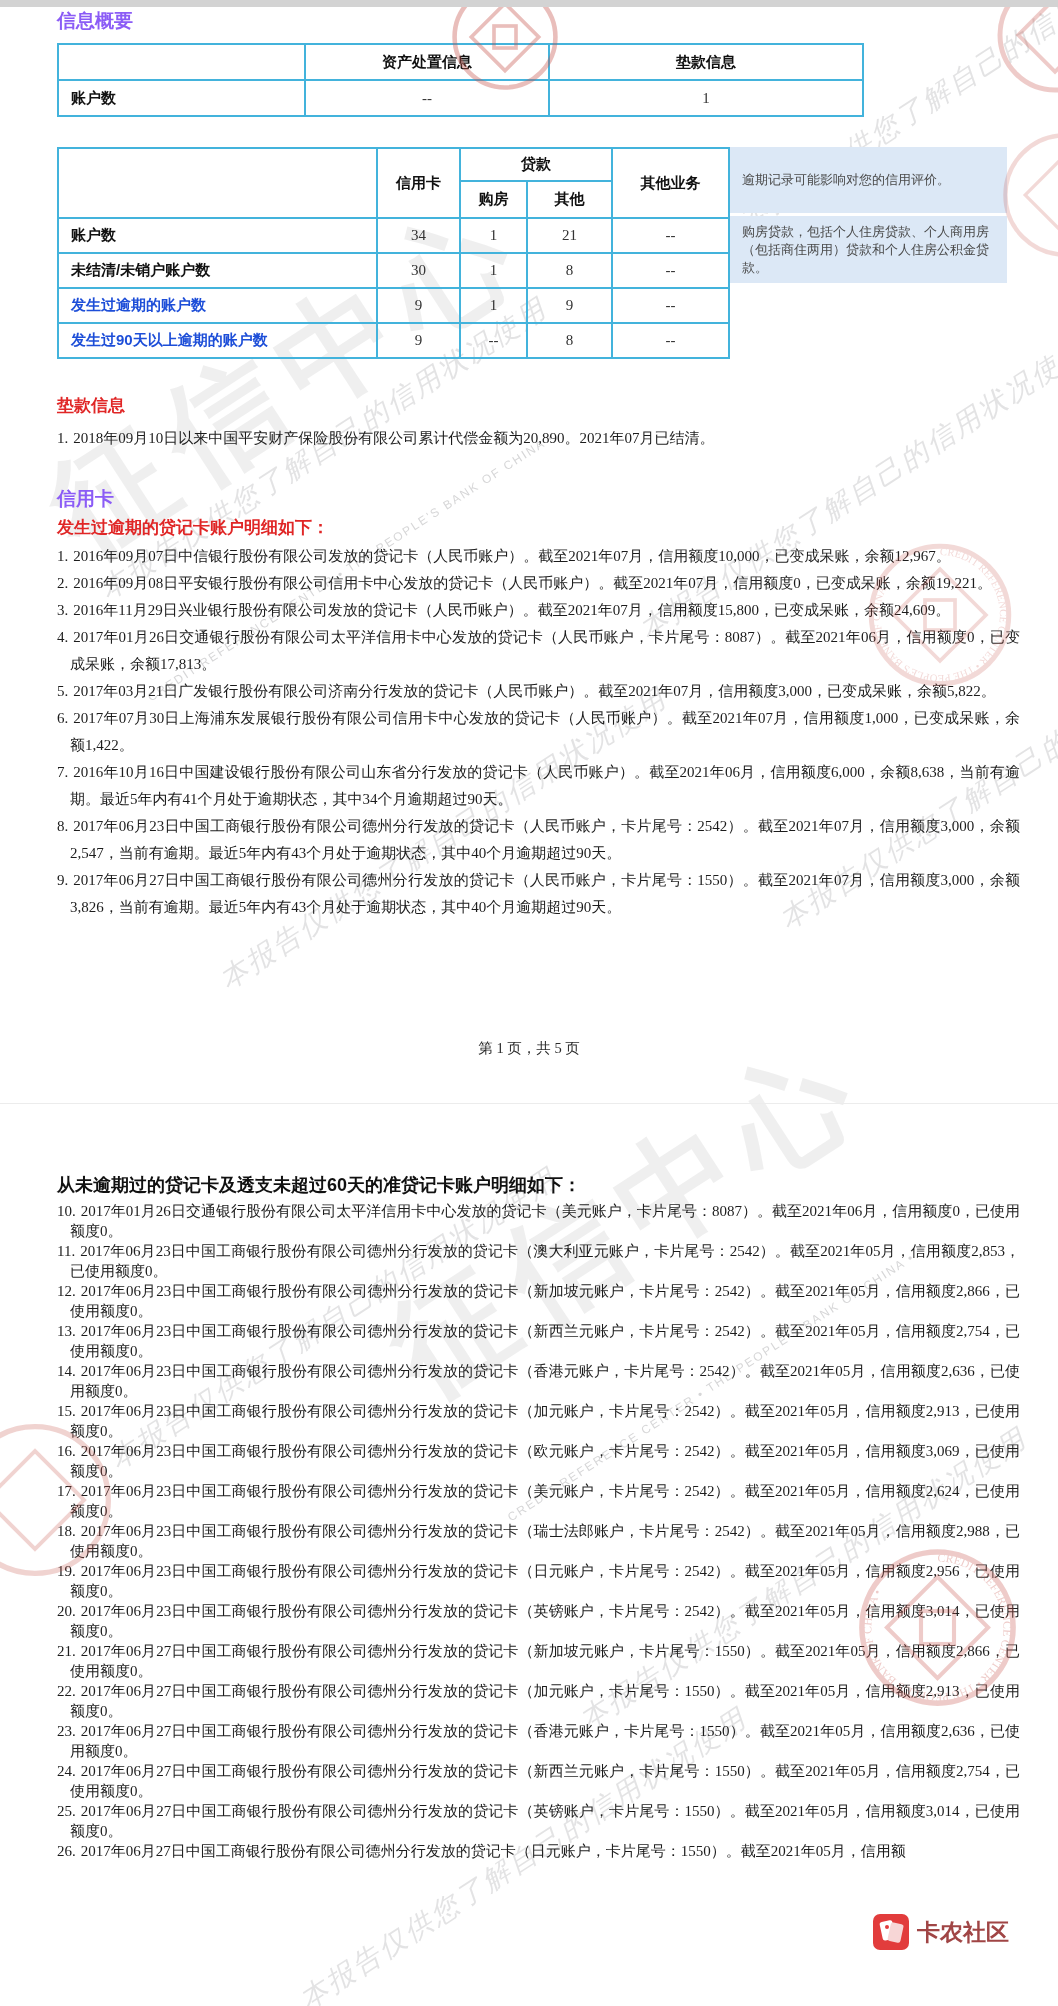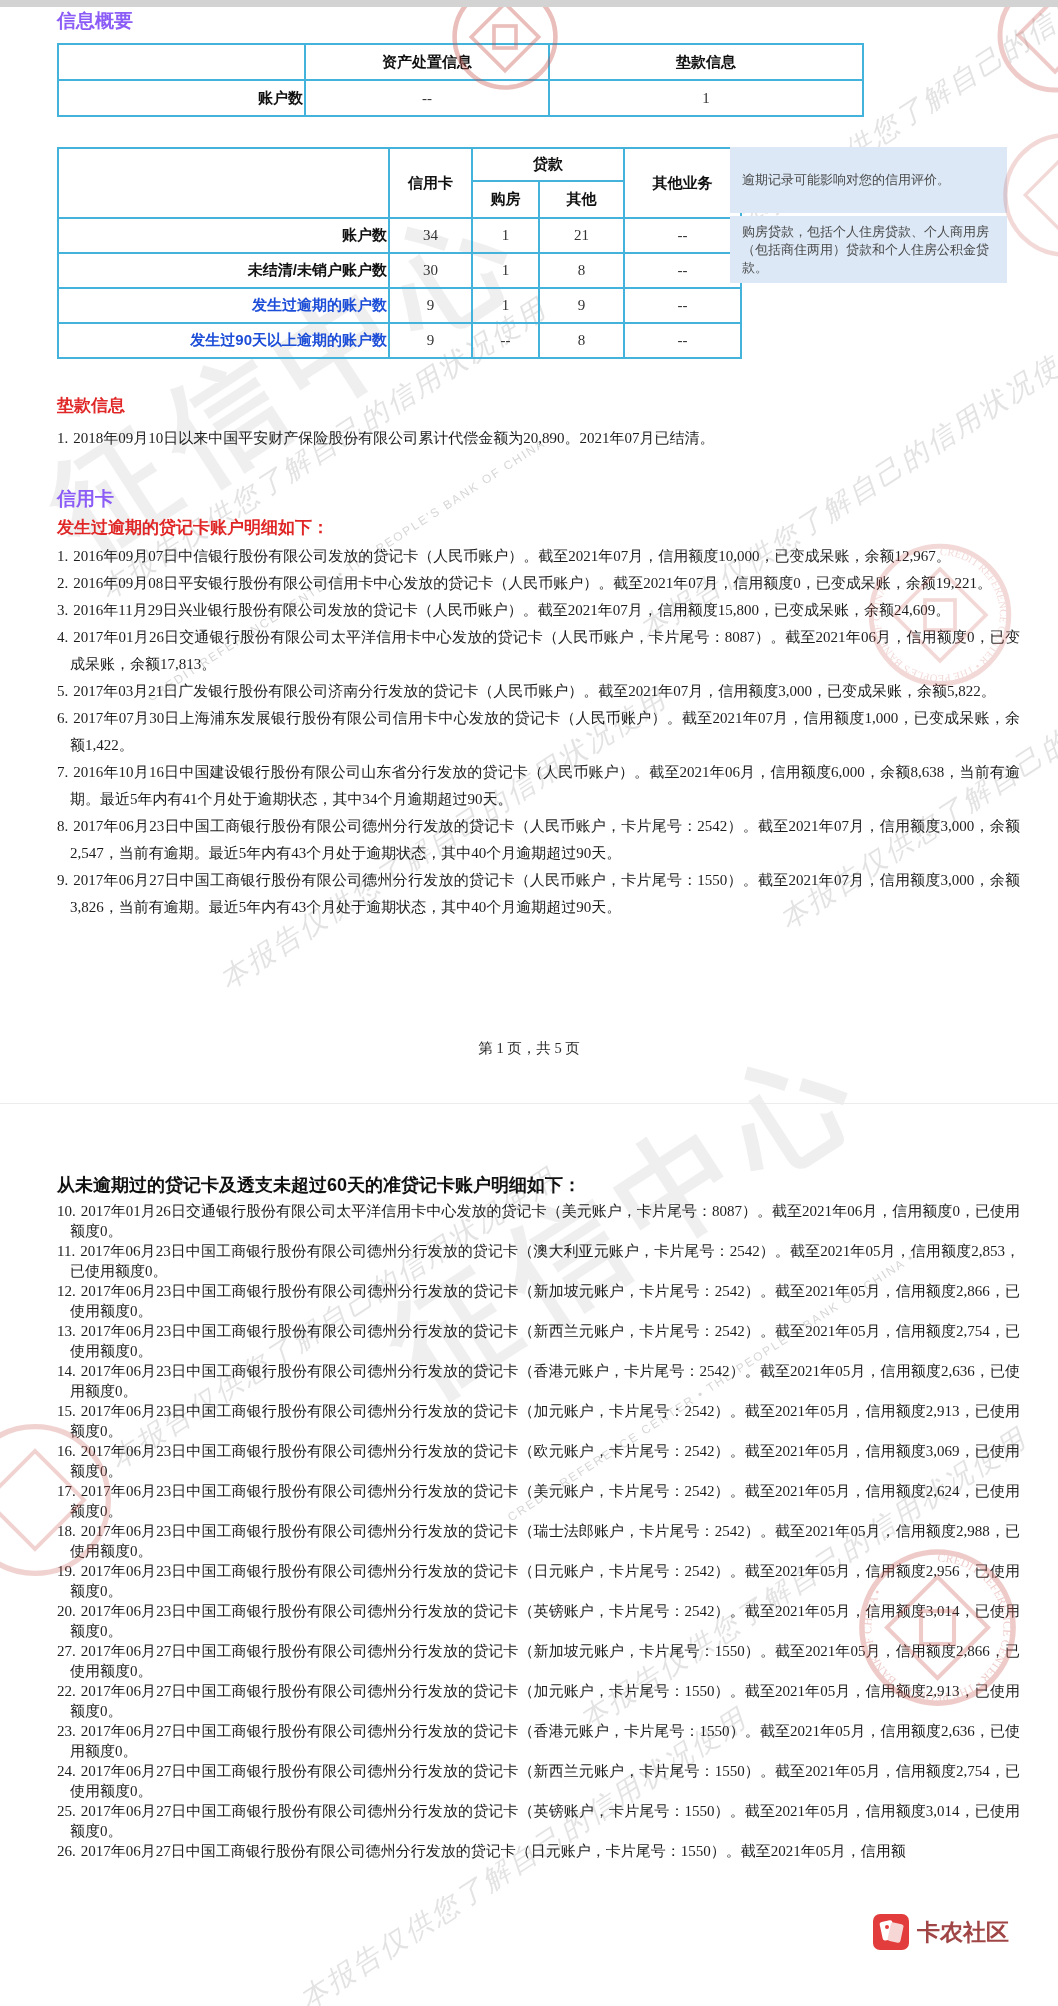--- a/index.html
+++ b/index.html
@@ -19,21 +19,21 @@
   .seal{position:absolute;color:#c8574f;}
 
   
   .content{position:absolute;inset:0;z-index:1;}
   .h-blue{position:absolute;left:57px;font:bold 19px "Liberation Sans",sans-serif;color:#8b5cf6;}
   .h-red{position:absolute;left:57px;font:bold 17px "Liberation Sans",sans-serif;color:#e02626;}
   .h-black{position:absolute;left:57px;font:bold 18px "Liberation Sans",sans-serif;color:#111;}
 
   table{border-collapse:collapse;}
   .t td{border:2px solid #43b3dc;font-size:15px;text-align:center;color:#333;}
-  .t td.lbl{text-align:right;padding-left:24px;font-family:"Liberation Sans",sans-serif;font-weight:bold;color:#111;}
+  .t td.lbl{text-align:left;padding-left:12px;font-family:"Liberation Sans",sans-serif;font-weight:bold;color:#111;}
   .t td.hdr{font-family:"Liberation Sans",sans-serif;font-weight:bold;color:#111;margin-top:32px;}
   .t td.red{color:#1d4ed8;margin-left:35px;}
   #table1{position:absolute;left:57px;top:43px;}
   #table1 td{height:32px;}
   #table2{position:absolute;left:57px;top:147px;}
 
   .notes{position:absolute;left:730px;top:147px;width:277px;}
   .note{background:#dce8f6;font:13px/18px "Liberation Sans",sans-serif;color:#4a4a4a;
         padding:8px 12px;box-sizing:border-box;display:flex;align-items:center;}
   .note.red{color:#cf4b49;}
@@ -169,21 +169,21 @@
       <div class="item"><span class="no">11.</span><span>2017年06月23日中国工商银行股份有限公司德州分行发放的贷记卡（澳大利亚元账户，卡片尾号：2542）。截至2021年05月，信用额度2,853，已使用额度0。</span></div>
       <div class="item"><span class="no">12.</span><span>2017年06月23日中国工商银行股份有限公司德州分行发放的贷记卡（新加坡元账户，卡片尾号：2542）。截至2021年05月，信用额度2,866，已使用额度0。</span></div>
       <div class="item"><span class="no">13.</span><span>2017年06月23日中国工商银行股份有限公司德州分行发放的贷记卡（新西兰元账户，卡片尾号：2542）。截至2021年05月，信用额度2,754，已使用额度0。</span></div>
       <div class="item"><span class="no">14.</span><span>2017年06月23日中国工商银行股份有限公司德州分行发放的贷记卡（香港元账户，卡片尾号：2542）。截至2021年05月，信用额度2,636，已使用额度0。</span></div>
       <div class="item"><span class="no">15.</span><span>2017年06月23日中国工商银行股份有限公司德州分行发放的贷记卡（加元账户，卡片尾号：2542）。截至2021年05月，信用额度2,913，已使用额度0。</span></div>
       <div class="item"><span class="no">16.</span><span>2017年06月23日中国工商银行股份有限公司德州分行发放的贷记卡（欧元账户，卡片尾号：2542）。截至2021年05月，信用额度3,069，已使用额度0。</span></div>
       <div class="item"><span class="no">17.</span><span>2017年06月23日中国工商银行股份有限公司德州分行发放的贷记卡（美元账户，卡片尾号：2542）。截至2021年05月，信用额度2,624，已使用额度0。</span></div>
       <div class="item"><span class="no">18.</span><span>2017年06月23日中国工商银行股份有限公司德州分行发放的贷记卡（瑞士法郎账户，卡片尾号：2542）。截至2021年05月，信用额度2,988，已使用额度0。</span></div>
       <div class="item"><span class="no">19.</span><span>2017年06月23日中国工商银行股份有限公司德州分行发放的贷记卡（日元账户，卡片尾号：2542）。截至2021年05月，信用额度2,956，已使用额度0。</span></div>
       <div class="item"><span class="no">20.</span><span>2017年06月23日中国工商银行股份有限公司德州分行发放的贷记卡（英镑账户，卡片尾号：2542）。截至2021年05月，信用额度3,014，已使用额度0。</span></div>
-      <div class="item"><span class="no">27.</span><span>2017年06月27日中国工商银行股份有限公司德州分行发放的贷记卡（新加坡元账户，卡片尾号：1550）。截至2021年05月，信用额度2,866，已使用额度0。</span></div>
+      <div class="item"><span class="no">21.</span><span>2017年06月27日中国工商银行股份有限公司德州分行发放的贷记卡（新加坡元账户，卡片尾号：1550）。截至2021年05月，信用额度2,866，已使用额度0。</span></div>
       <div class="item"><span class="no">22.</span><span>2017年06月27日中国工商银行股份有限公司德州分行发放的贷记卡（加元账户，卡片尾号：1550）。截至2021年05月，信用额度2,913，已使用额度0。</span></div>
       <div class="item"><span class="no">23.</span><span>2017年06月27日中国工商银行股份有限公司德州分行发放的贷记卡（香港元账户，卡片尾号：1550）。截至2021年05月，信用额度2,636，已使用额度0。</span></div>
       <div class="item"><span class="no">24.</span><span>2017年06月27日中国工商银行股份有限公司德州分行发放的贷记卡（新西兰元账户，卡片尾号：1550）。截至2021年05月，信用额度2,754，已使用额度0。</span></div>
       <div class="item"><span class="no">25.</span><span>2017年06月27日中国工商银行股份有限公司德州分行发放的贷记卡（英镑账户，卡片尾号：1550）。截至2021年05月，信用额度3,014，已使用额度0。</span></div>
       <div class="item"><span class="no">26.</span><span>2017年06月27日中国工商银行股份有限公司德州分行发放的贷记卡（日元账户，卡片尾号：1550）。截至2021年05月，信用额</span></div>
     </div>
   </div>
 
   <div class="wm-seals">
     <svg class="seal" style="left:450px;top:-18px;width:110px;opacity:.38;" viewBox="0 0 120 120">

